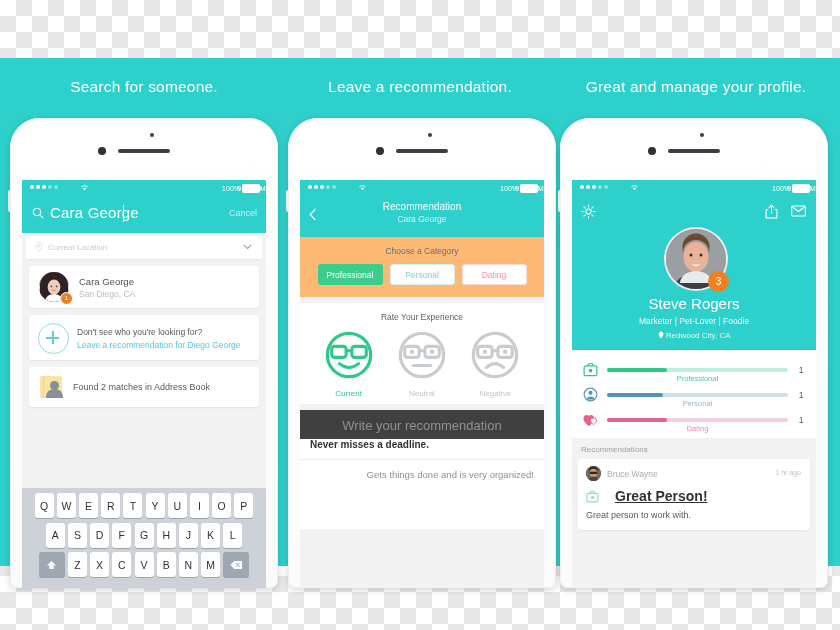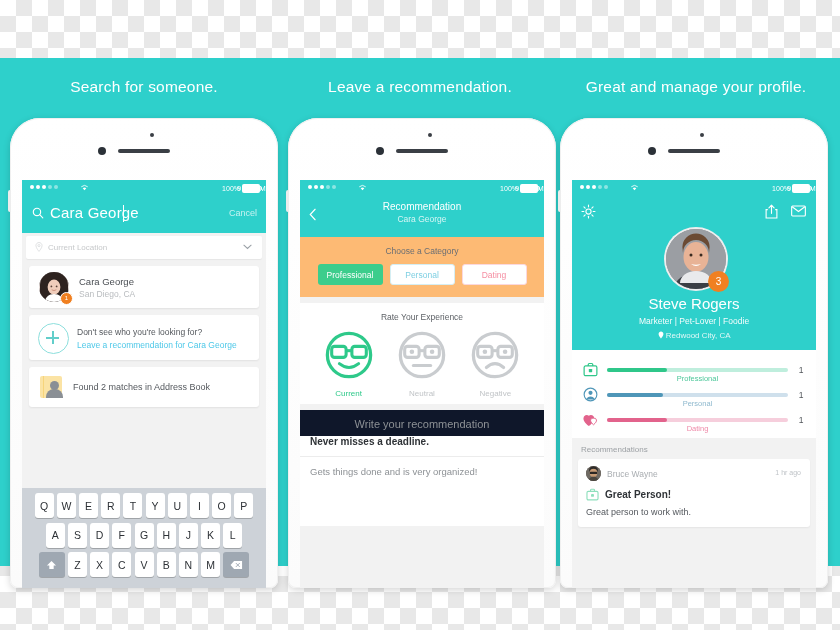--- a/index.html
+++ b/index.html
@@ -132,24 +132,24 @@
   .cat.on{background:#3ccd8c;color:#fff;}
   .cat.p{background:#fff;border:1px solid #d5eef3;color:#7ecfe2;}
   .cat.d{background:#fff;border:1px solid #fbd8de;color:#f58ea2;}
 
   .gap{height:6px;background:#f2f2f2;}
   .rate-h{text-align:center;font-size:8.5px;color:#5e6267;padding:9px 0 4px 0;background:#fff;}
   .faces{display:flex;justify-content:space-around;padding:4px 12px 6px 12px;background:#fff;}
   .face{text-align:center;}
   .face .lbl{font-size:8px;margin-top:5px;}
 
-  .wr-h{text-align:center;font-size:11px;color:#8d9195;padding:8px 0 6px 0;background:#0f172a;}
+  .wr-h{text-align:center;font-size:13px;color:#8d9195;padding:8px 0 6px 0;background:#404040;}
   .wr-title{font-size:10px;font-weight:bold;color:#2f3337;padding:0 10px 9px 10px;background:#fff;}
   .wr-div{height:1px;background:#ececec;}
-  .wr-body{font-size:9.5px;color:#8d9195;padding:9px 10px 0 10px;background:#fff;height:60px;}
+  .wr-body{font-size:9.5px;color:#8d9195;padding:9px 10px 0 10px;background:#fff;height:60px;text-align:right;}
 
   
   .p3head{background:#2ed0cb;position:relative;height:155px;color:#fff;}
   .p3head .gear{position:absolute;left:9px;top:9px;}
   .p3head .share{position:absolute;right:38px;top:9px;}
   .p3head .mail{position:absolute;right:10px;top:10px;}
   .p3ava{position:absolute;left:50%;top:32px;margin-left:-30px;width:60px;height:60px;
     border-radius:50%;border:2px solid rgba(255,255,255,.85);overflow:hidden;background:#8b8f94;}
   .p3badge{position:absolute;left:50%;margin-left:14px;top:76px;width:21px;height:21px;
     border-radius:50%;background:#f08021;color:#fff;font-size:10px;line-height:21px;
@@ -170,21 +170,21 @@
   .stcount{width:12px;text-align:center;font-size:8.5px;color:#53575c;}
 
   .recs-h{font-size:8px;color:#9da1a5;padding:7px 0 5px 9px;background:#f2f2f2;}
   .reccard{background:#fff;margin:0 6px;border-radius:3px;padding:7px 8px 10px 8px;
     box-shadow:0 1px 2px rgba(0,0,0,.06);position:relative;}
   .recrow{display:flex;align-items:center;}
   .recava{width:15px;height:15px;border-radius:50%;background:#5d5a56;overflow:hidden;}
   .recname{font-size:8.5px;color:#a9adb1;margin-left:6px;}
   .rectime{position:absolute;right:9px;top:10px;font-size:7px;color:#bfc3c7;}
   .rectitle{display:flex;align-items:center;margin-top:7px;}
-  .rectitle .tx{font-size:10px;font-weight:bold;color:#2f3337;margin-left:6px;}
+  .rectitle .tx{font-size:14px;font-weight:bold;color:#2f3337;margin-left:16px;text-decoration:underline;}
   .recbody{font-size:9px;color:#55595e;margin-top:6px;}
 </style>
 </head>
 <body>
 
 <div class="stage">
   <div class="teal-band"></div>
 
   <div class="headline" id="hl0">Search for someone.</div>
   <div class="headline" id="hl1">Leave a recommendation.</div>
@@ -251,21 +251,21 @@
           </svg>
         </div>
         <div class="badge">1</div>
         <div class="nm">Cara George</div>
         <div class="sub">San Diego, CA</div>
       </div>
 
       <div class="card c2">
         <div class="plus"></div>
         <div class="q">Don't see who you're looking for?</div>
-        <div class="lnk">Leave a recommendation for Cara George</div>
+        <div class="lnk">Leave a recommendation for Diego George</div>
       </div>
 
       <div class="card c3">
         <div class="book">
           <div class="bperson"></div>
             <div class="bbody"></div>
         </div>
         <div class="t">Found 2 matches in Address Book</div>
       </div>
 

